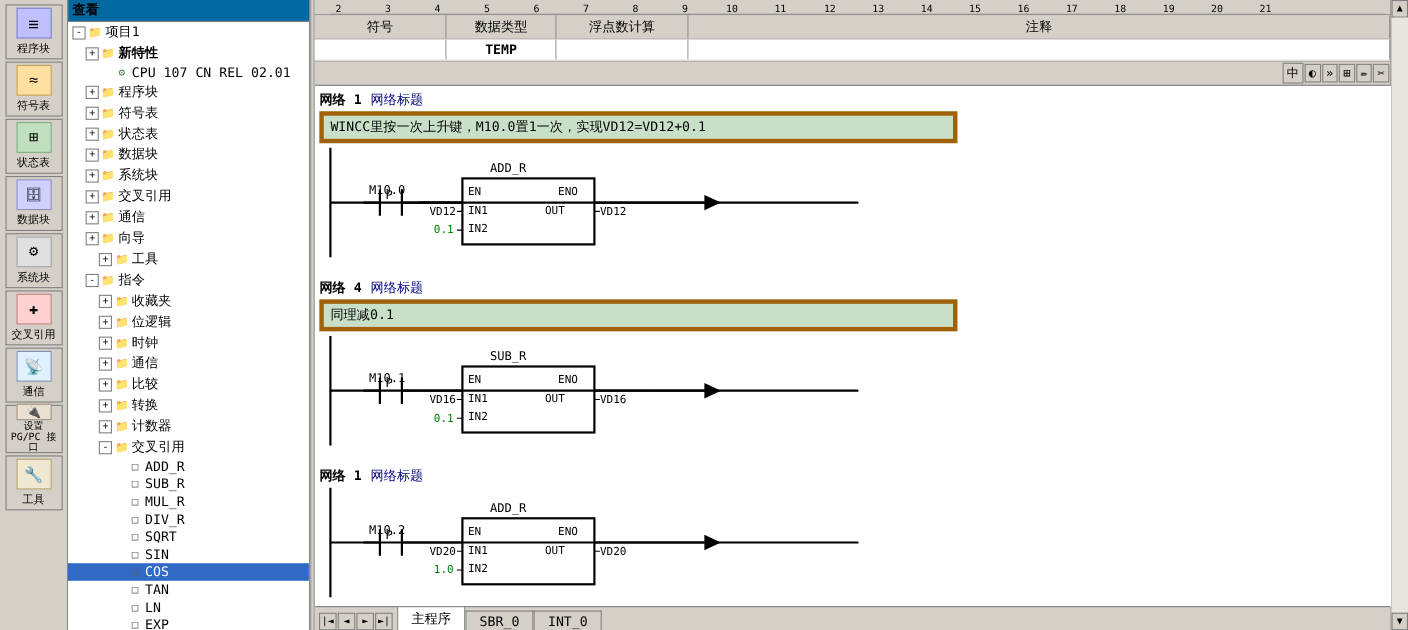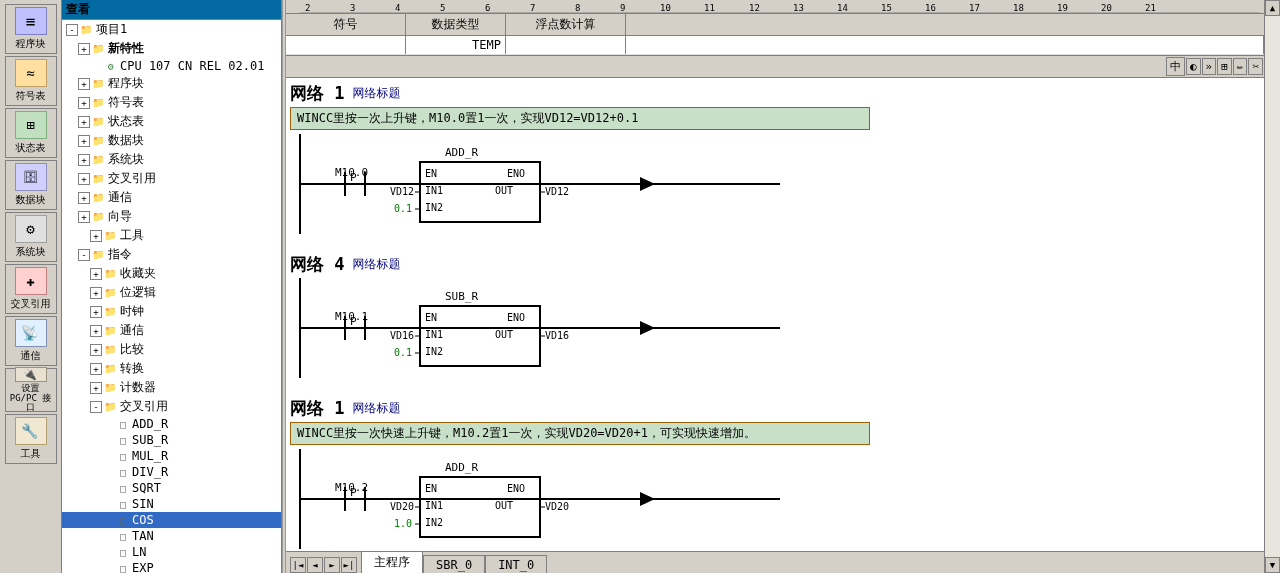--- a/index.html
+++ b/index.html
@@ -22,31 +22,31 @@
     .indent4 { padding-left: 40px; }
 
     
     .var-table-header { display: flex; background: #d4d0c8; border-bottom: 1px solid #808080; }
     .var-col { border-right: 1px solid #808080; padding: 2px 4px; background: #d4d0c8; text-align: center; font-size: 12px; }
     .col-symbol { width: 120px; }
     .col-vartype { width: 100px; }
     .col-datatype { width: 120px; }
     .col-comment { flex: 1; }
     .var-row { display: flex; background: #ffffff; border-bottom: 1px solid #e0e0e0; }
-    .var-row .var-col { background: #ffffff; text-align: right; }
+    .var-row .var-col { background: #ffffff; text-align: center; font-weight: bold; }
 
     
     .ladder-area { flex: 1; overflow-y: auto; overflow-x: auto; background: #ffffff; padding: 4px; }
 
     
     .network-block { margin-bottom: 16px; }
     .network-header { display: flex; align-items: center; gap: 8px; margin-bottom: 2px; }
-    .network-title { font-weight: bold; font-size: 17px; }
+    .network-title { font-weight: bold; font-size: 12px; }
     .network-tag-btn { font-size: 12px; color: #000080; cursor: pointer; }
-    .network-comment { background: #c8e0c8; border: 1px solid #a16207; padding: 2px 6px; font-size: 12px; margin-bottom: 4px; width: 580px; }
+    .network-comment { background: #c8e0c8; border: 4px solid #a16207; padding: 2px 6px; font-size: 12px; margin-bottom: 4px; width: 580px; }
 
     
     .bottom-tabs { height: 22px; background: #d4d0c8; border-top: 1px solid #808080; display: flex; align-items: flex-end; padding-left: 4px; }
     .nav-btns { display: flex; align-items: center; gap: 1px; margin-right: 4px; }
     .nav-btn { width: 16px; height: 16px; background: #d4d0c8; border: 1px solid #808080; display: flex; align-items: center; justify-content: center; font-size: 9px; cursor: pointer; }
     .tab { padding: 2px 12px; background: #d4d0c8; border: 1px solid #808080; border-bottom: none; font-size: 12px; cursor: pointer; position: relative; top: 1px; }
     .tab.active { background: #ffffff; border-bottom: 1px solid #ffffff; z-index: 1; }
     .tab-scroll-area { flex: 1; display: flex; align-items: flex-end; overflow: hidden; }
 
     
@@ -367,20 +367,23 @@
       <div class="var-table-header">
         <div class="var-col col-symbol">
           <span>符号</span>
         </div>
         <div class="var-col col-vartype">
           <span>数据类型</span>
         </div>
         <div class="var-col col-datatype">
           <span>浮点数计算</span>
         </div>
+        <div class="var-col col-comment">
+          <span>注释</span>
+        </div>
       </div>
       <div class="var-row">
         <div class="var-col col-symbol"></div>
         <div class="var-col col-vartype">
           <span>TEMP</span>
         </div>
         <div class="var-col col-datatype"></div>
         <div class="var-col col-comment"></div>
       </div>
     </div>
@@ -442,20 +445,21 @@
           <text x="255" y="61" font-size="10" fill="#000">VD12</text>
           <line x1="250" y1="58" x2="255" y2="58" stroke="#000" stroke-width="1"></line>
         </svg>
       </div>
 
       <div class="network-block">
         <div class="network-header">
           <span class="network-title">网络 4</span>
           <span class="network-tag-btn">网络标题</span>
         </div>
+        <div class="network-comment">同理减0.1</div>
         <svg width="620" height="100">
 
           <line x1="10" y1="0" x2="10" y2="100" stroke="#000" stroke-width="2"></line>
 
           <line x1="10" y1="50" x2="490" y2="50" stroke="#000" stroke-width="2"></line>
 
           <text x="45" y="42" font-size="11" fill="#000">M10.1</text>
           <line x1="40" y1="50" x2="55" y2="50" stroke="#000" stroke-width="2"></line>
           <line x1="55" y1="38" x2="55" y2="62" stroke="#000" stroke-width="2"></line>
           <line x1="75" y1="38" x2="75" y2="62" stroke="#000" stroke-width="2"></line>
@@ -487,21 +491,20 @@
           <text x="255" y="61" font-size="10" fill="#000">VD16</text>
           <line x1="250" y1="58" x2="255" y2="58" stroke="#000" stroke-width="1"></line>
         </svg>
       </div>
 
       <div class="network-block">
         <div class="network-header">
           <span class="network-title">网络 1</span>
           <span class="network-tag-btn">网络标题</span>
         </div>
-        <div class="network-comment">WINCC里按一次快速上升键，M10.2置1一次，实现VD20=VD20+1，可实现快速增加。</div>
         <svg width="620" height="100">
 
           <line x1="10" y1="0" x2="10" y2="100" stroke="#000" stroke-width="2"></line>
 
           <line x1="10" y1="50" x2="490" y2="50" stroke="#000" stroke-width="2"></line>
 
           <text x="45" y="42" font-size="11" fill="#000">M10.2</text>
           <line x1="40" y1="50" x2="55" y2="50" stroke="#000" stroke-width="2"></line>
           <line x1="55" y1="38" x2="55" y2="62" stroke="#000" stroke-width="2"></line>
           <line x1="75" y1="38" x2="75" y2="62" stroke="#000" stroke-width="2"></line>

